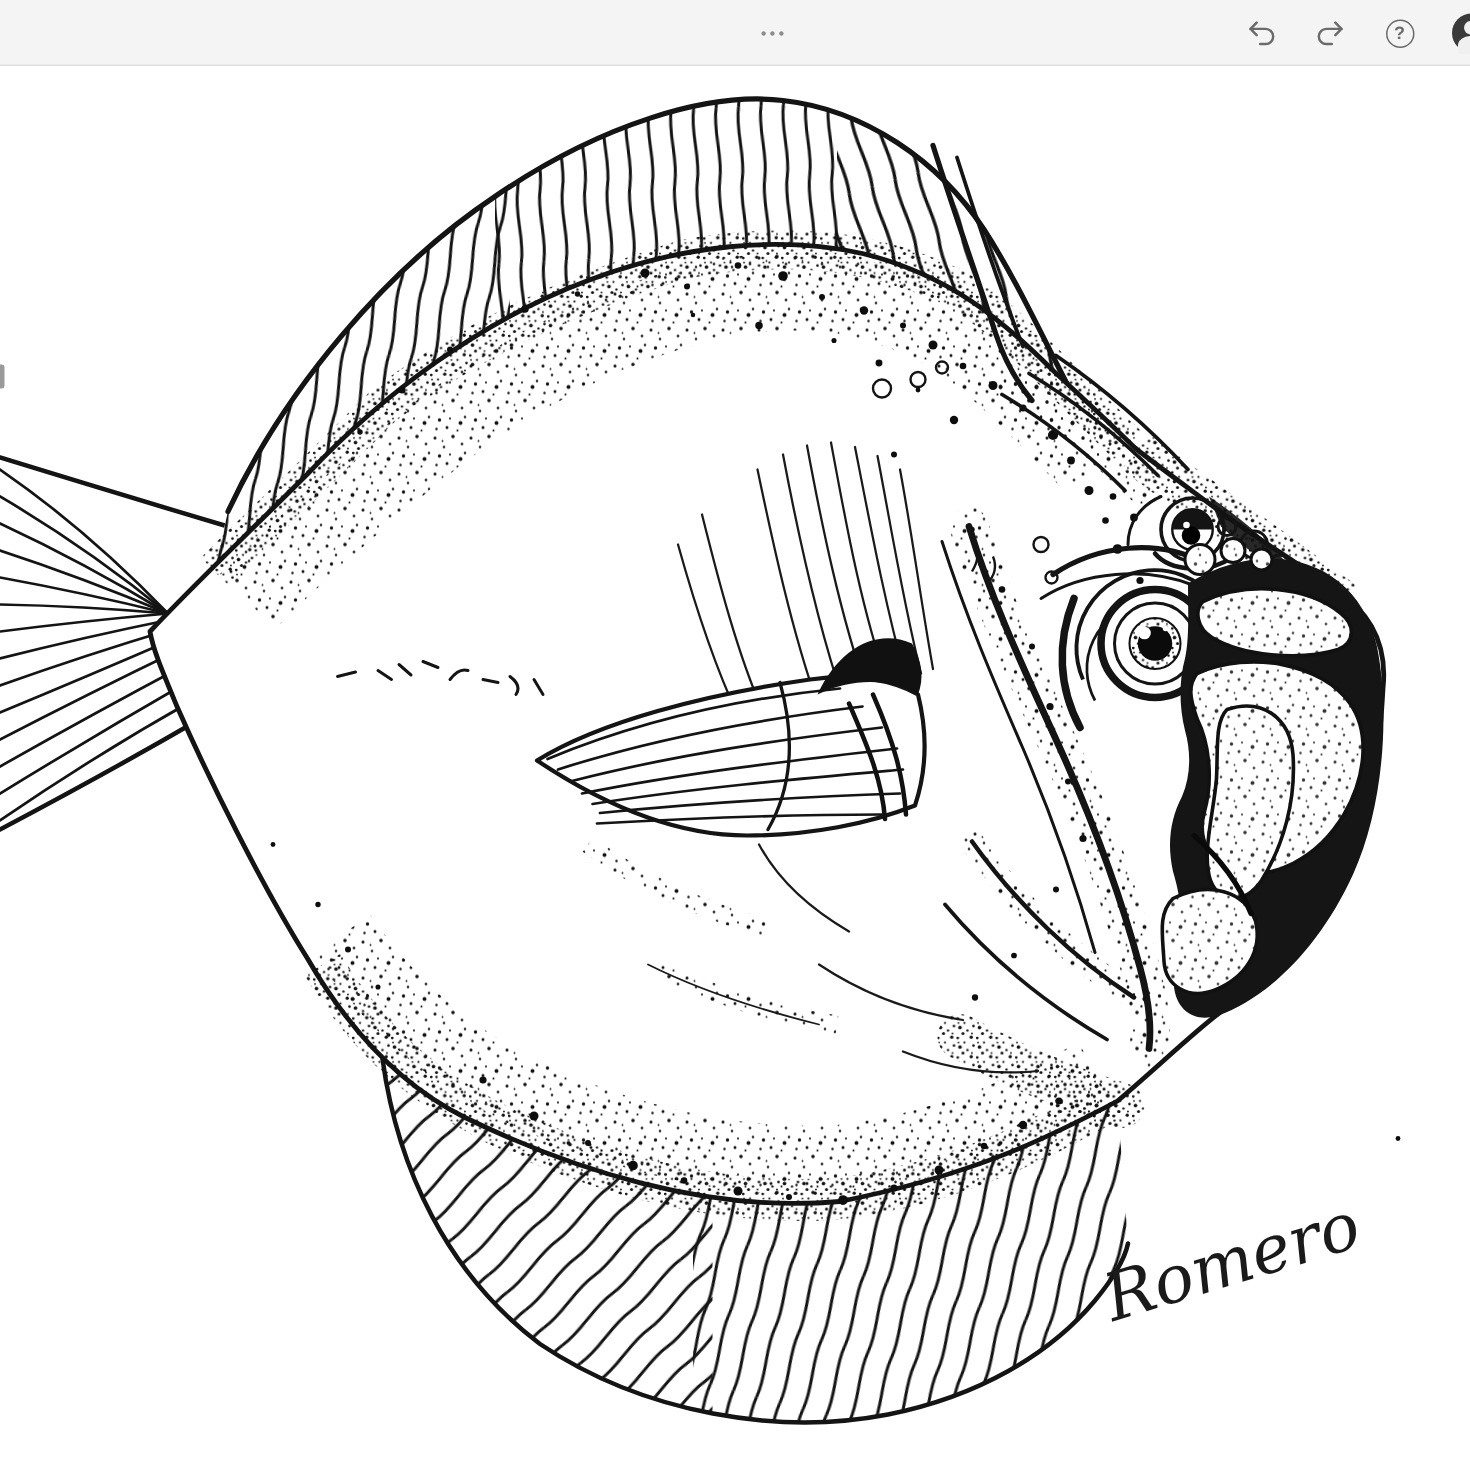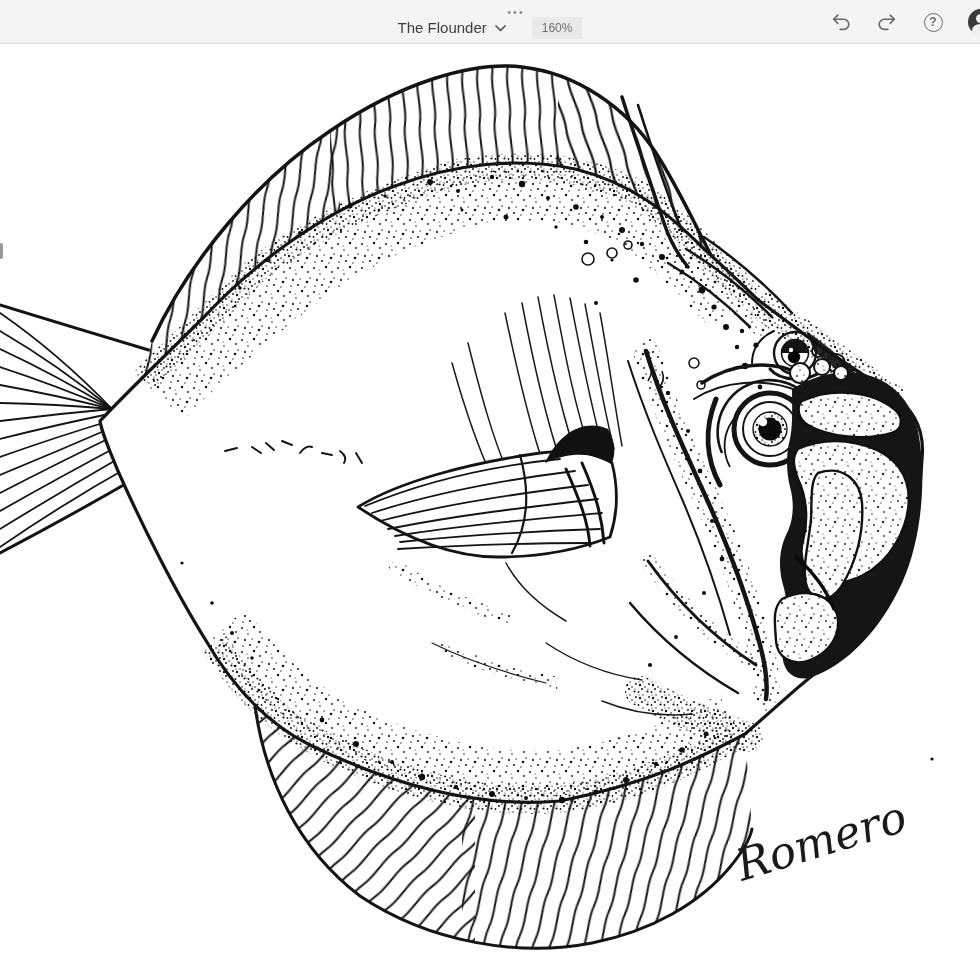--- a/index.html
+++ b/index.html
@@ -64,29 +64,20 @@
   }
   .sig-text{font-family:"DejaVu Serif", serif;font-style:italic;font-size:44px;fill:#1a1a1a;}
 </style>
 </head>
 <body>
 
 <div class="toolbar">
   <div class="tb-center">
     <div class="doc-group">
       <span class="more-dots">•••</span>
-      <div class="title-row">
-        <span class="doc-title">The Flounder</span>
-        <span class="chev">
-          <svg width="11" height="7" viewBox="0 0 11 7">
-              <path d="M1 1 L5.5 5.5 L10 1" fill="none" stroke="#555" stroke-width="1.7" stroke-linecap="round" stroke-linejoin="round"></path>
-            </svg>
-        </span>
-        <span class="zoom-badge">160%</span>
-      </div>
     </div>
   </div>
   <div class="tb-right">
     <span class="tb-btn">
       <svg width="22" height="22" viewBox="0 0 24 24" fill="none" stroke="#6b6b6b" stroke-width="1.8" stroke-linecap="round" stroke-linejoin="round">
           <path d="M8.5 4.5 L4 9 L8.5 13.5"></path>
           <path d="M4 9 h11 a5.5 5.5 0 0 1 0 11 h-4"></path>
         </svg>
     </span>
     <span class="tb-btn">

